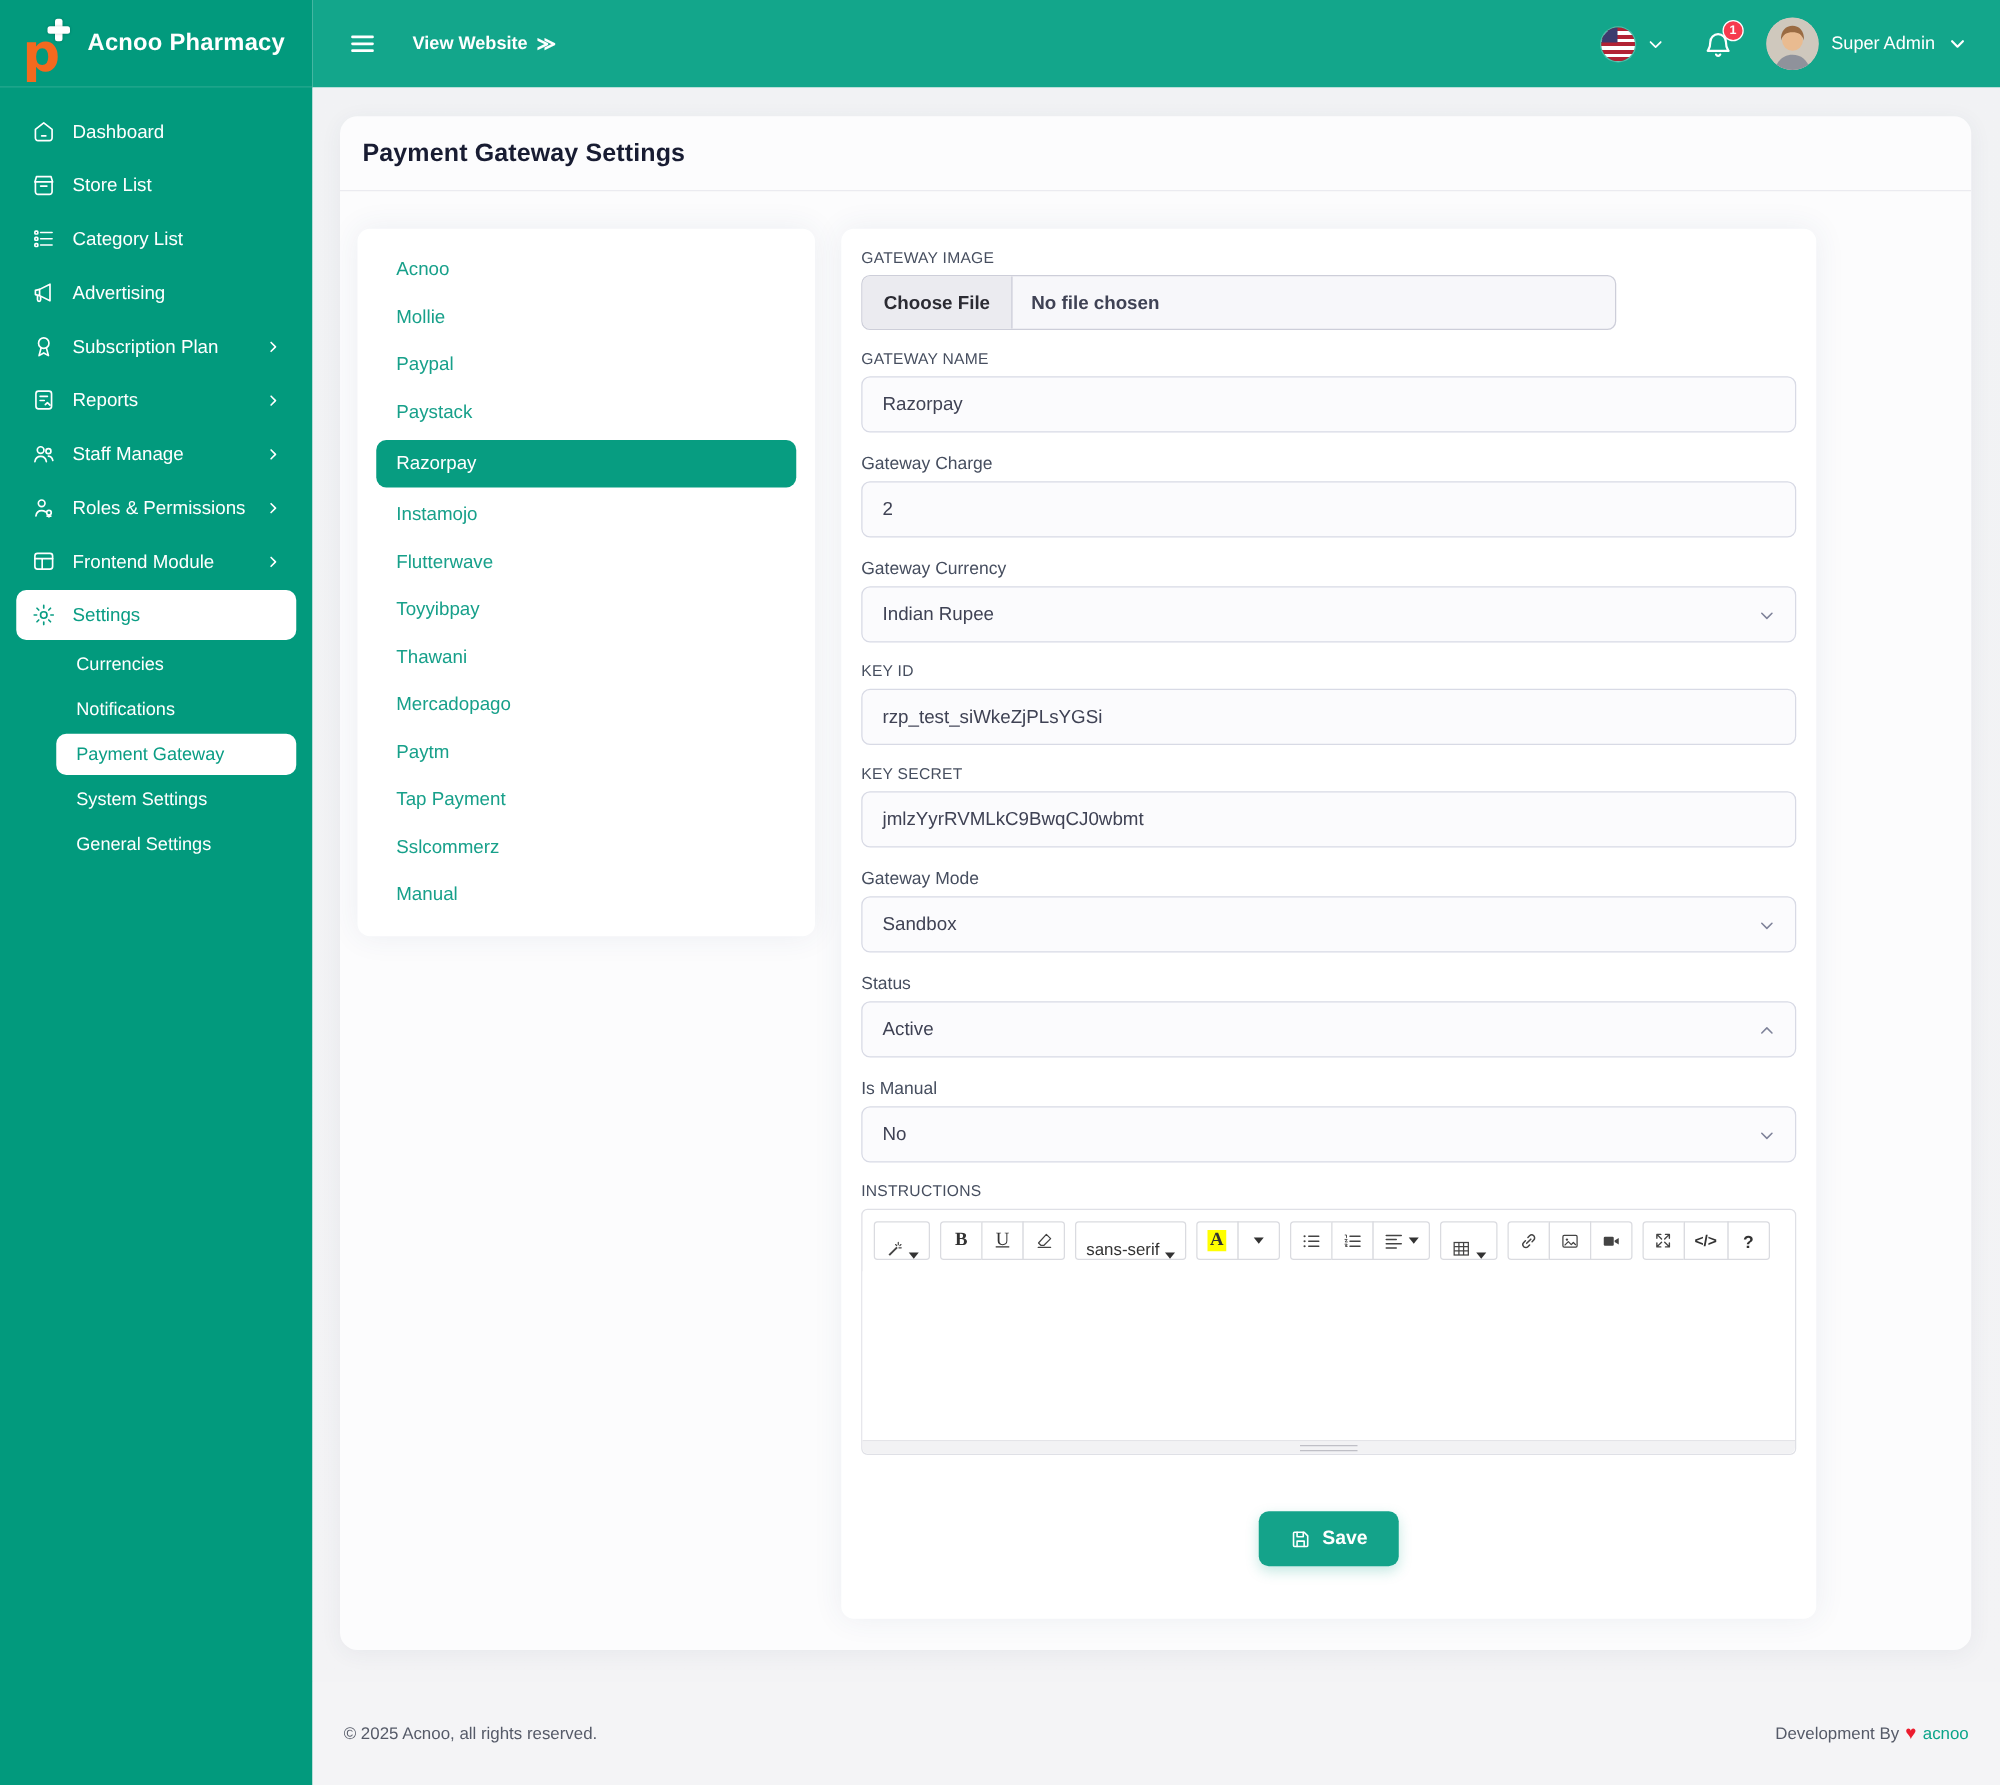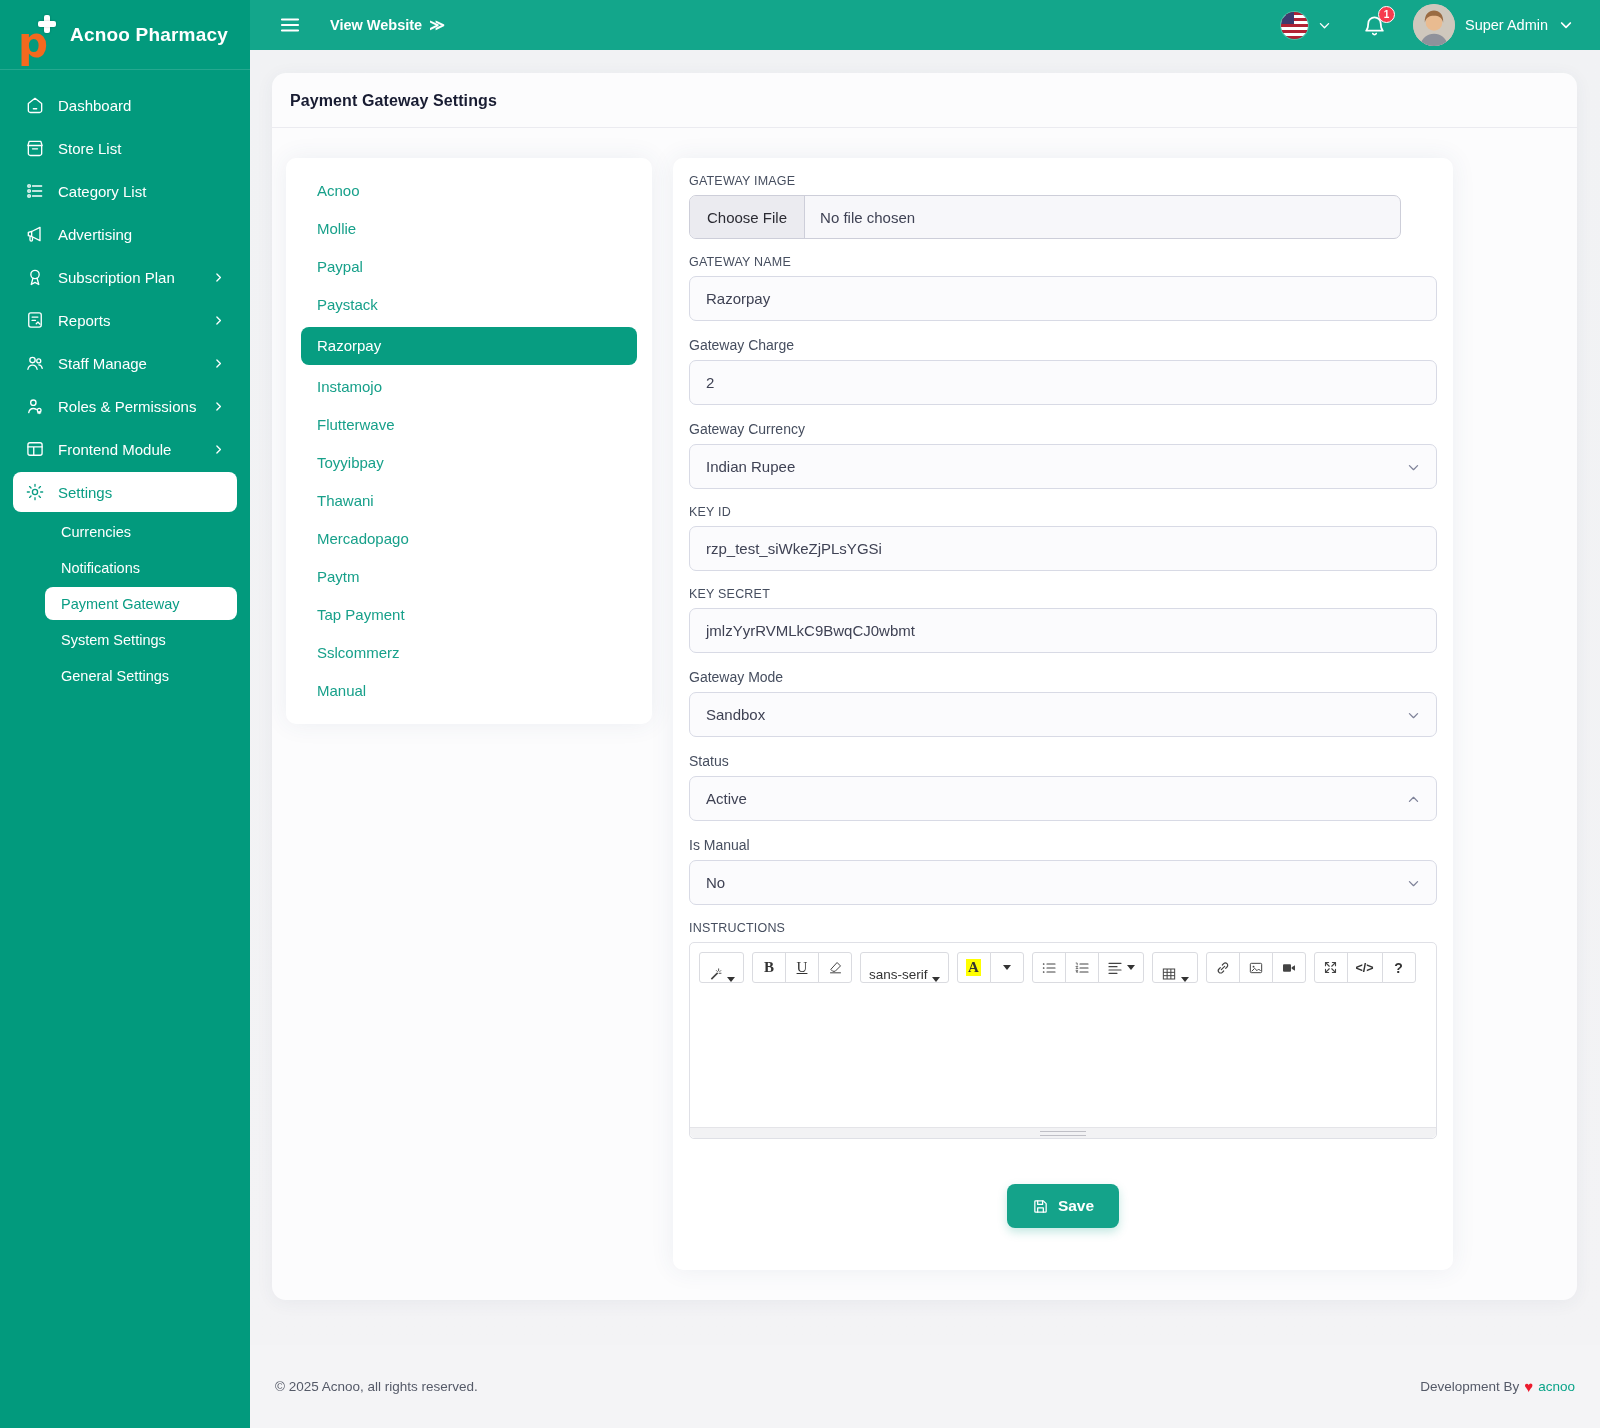--- a/index.html
+++ b/index.html
@@ -31,21 +31,21 @@
               gap:13px; padding:0 12px; color:#fff; font-size:15px; cursor:pointer; }
   .nav-item svg { flex-shrink:0; }
   .nav-item .chev { margin-left:auto; }
   .nav-item.active { background:#fff; color:#0a9d84; font-weight:500; }
   .sub-item { height:33px; margin:3px 13px 3px 45px; border-radius:8px; display:flex; align-items:center;
               padding:0 16px; color:#fff; font-size:14.5px; cursor:pointer; }
   .sub-item.active { background:#fff; color:#0a9d84; font-weight:500; }
 
   
   .right-col { flex:1; display:flex; flex-direction:column; min-width:0; }
-  .header { height:50px; flex-shrink:0; background:#13a68b; display:flex; align-items:center;
+  .header { height:70px; flex-shrink:0; background:#13a68b; display:flex; align-items:center;
             padding:0 26px 0 28px; color:#fff; }
   .hamburger { cursor:pointer; display:flex; align-items:center; }
   .view-website { display:flex; align-items:center; gap:7px; margin-left:28px; cursor:pointer;
                   font-size:14.5px; font-weight:700; }
   .vw-arrows { font-size:15px; font-weight:700; }
   .header-right { margin-left:auto; display:flex; align-items:center; }
   .flag-wrap { display:flex; align-items:center; gap:9px; cursor:pointer; }
   .flag { width:27px; height:27px; border-radius:50%; overflow:hidden; position:relative;
           background:repeating-linear-gradient(#b22234 0 3px, #fff 3px 6px); box-shadow:0 0 0 1px rgba(255,255,255,.25); }
   .flag::after { content:""; position:absolute; left:0; top:0; width:13px; height:12px; background:#3c3b6e; }
@@ -54,21 +54,21 @@
            background:#f63b4e; border:1.5px solid #fff; color:#fff; font-size:10px; font-weight:700;
            display:flex; align-items:center; justify-content:center; padding:0 3px; }
   .user-wrap { display:flex; align-items:center; gap:10px; cursor:pointer; }
   .avatar { width:42px; height:42px; border-radius:50%; overflow:hidden; flex-shrink:0; background:#cfc8bd; }
   .user-name { font-size:14.5px; font-weight:400; }
 
   
   .main { flex:1; background:linear-gradient(#f1f2f4,#f3f3f5); padding:23px 23px 0 22px; overflow:hidden; }
   .page-card { background:#fcfcfd; border-radius:14px; box-shadow:0 3px 18px rgba(56,71,109,.06);
                height:1227px; overflow:hidden; }
-  .card-title { padding:19px 18px 17px; border-bottom:1px solid #ebebf0; font-size:16px; font-weight:700;
+  .card-title { padding:19px 18px 17px; border-bottom:1px solid #ebebf0; font-size:20px; font-weight:700;
                 color:#181c32; letter-spacing:.1px; }
   .content-row { display:flex; align-items:flex-start; padding:30px 0 0 14px; }
 
   .gw-panel { width:366px; flex-shrink:0; background:#fff; border-radius:10px; padding:17px 15px;
               box-shadow:0 0 24px rgba(56,71,109,.08); }
   .gw-item { padding:5px 16px; margin-bottom:6px; border-radius:8px; color:#17a08a; font-size:15px;
              cursor:pointer; line-height:22px; }
   .gw-item:last-child { margin-bottom:0; }
   .gw-item.active { background:#079d81; color:#fff; padding:8px 16px; }
 
@@ -76,22 +76,22 @@
                 box-shadow:0 0 24px rgba(56,71,109,.08); }
   .fgroup { margin-bottom:16px; }
   .flabel { display:block; color:#464e5f; margin-bottom:7px; }
   .lbl-uc { font-size:12.5px; letter-spacing:.2px; }
   .lbl-lc { font-size:14px; }
   .tbox { width:100%; height:45px; border:1px solid #d8dae5; border-radius:7px; background:#fbfbfd;
           padding:0 16px; font-size:15px; color:#3f4254; display:flex; align-items:center; }
   .select { position:relative; cursor:pointer; }
   .select svg { position:absolute; right:15px; top:50%; margin-top:-7px; }
   .select svg.up { transform:rotate(180deg); }
-  .file-input { display:flex; width:712px; height:44px; border:1px solid #cdced9; border-radius:7px;
-                overflow:hidden; background:#f7f7fa; }
+  .file-input { display:flex; width:604px; height:44px; border:1px solid #cdced9; border-radius:7px;
+                overflow:hidden; background:#f7f7fa;font-weight:bold; }
   .file-btn { background:#ebebf0; border-right:1px solid #cdced9; padding:0 17px; display:flex;
               align-items:center; font-size:15px; color:#2b2b33; cursor:pointer; white-space:nowrap; }
   .file-status { display:flex; align-items:center; padding:0 15px; font-size:15px; color:#3f4254; }
 
   
   .editor { border:1px solid #dfe0e6; border-radius:5px; }
   .toolbar { padding:9px 9px 1px; display:flex; flex-wrap:wrap; }
   .btn-group { display:flex; margin:0 8px 8px 0; }
   .ed-btn { min-width:34px; height:31px; background:#fff; border:1px solid #dadbe0; display:flex;
             align-items:center; justify-content:center; gap:4px; font-size:14px; color:#333;

